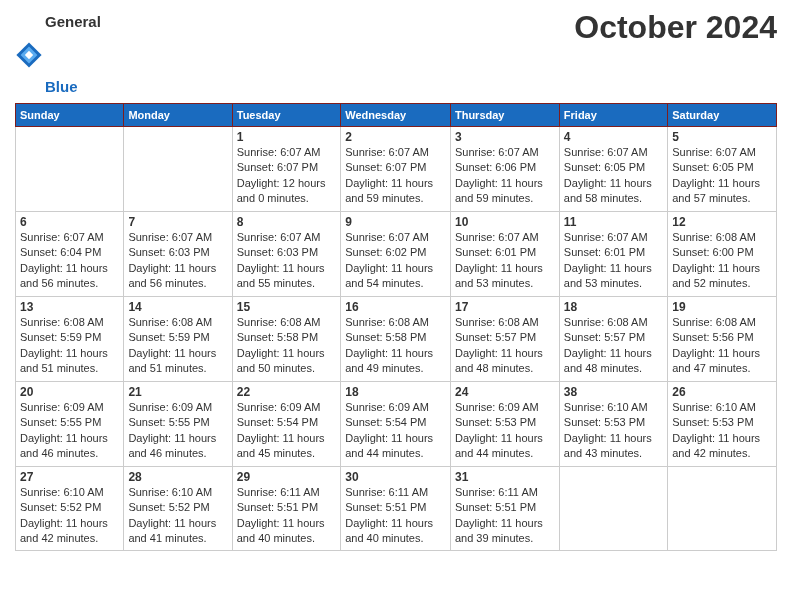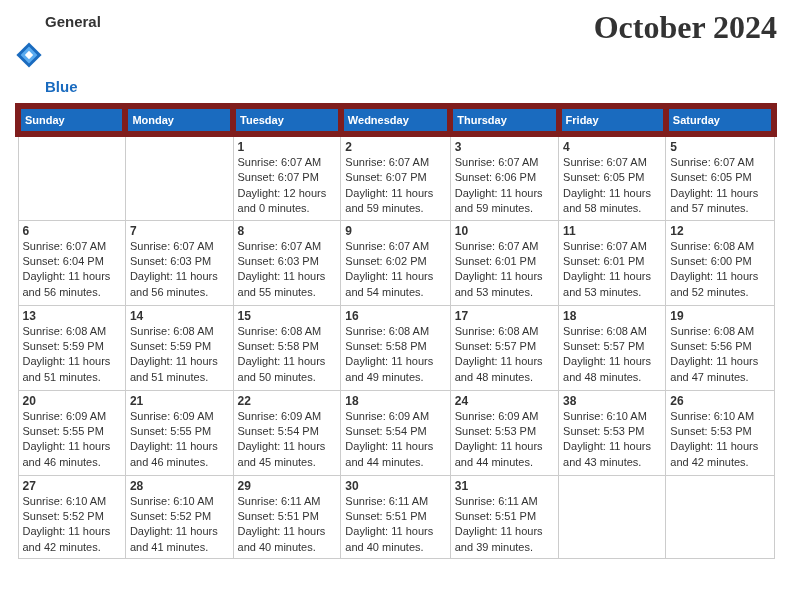--- a/index.html
+++ b/index.html
@@ -42,21 +42,20 @@
       color: #1a6bbf;
       margin-top: 48px;
     }
     .logo-icon {
       width: 28px;
       height: 28px;
       margin-right: 2px;
     }
     .title-area {
       text-align: right;
-      font-family: Liberation Serif, serif;
     }
     .month-title {
       font-size: 32px;
       font-weight: bold;
       color: #333;
       line-height: 1.1;
     }
     .location {
       font-size: 14px;
       color: #555;
@@ -65,21 +64,21 @@
       width: 100%;
       border-collapse: collapse;
       font-size: 9.5px;
     }
     .calendar th {
       background-color: #1a6bbf;
       color: white;
       padding: 5px 4px;
       text-align: left;
       font-size: 11px;
-      border: 6px solid #7f1d1d;
+      border: 1px solid #7f1d1d;
       margin-top: 28px;
     }
     .calendar td {
       border: 1px solid #ccc;
       vertical-align: top;
       padding: 3px 4px;
       width: 113px;
       height: 85px;
       background: #fff;
     }

